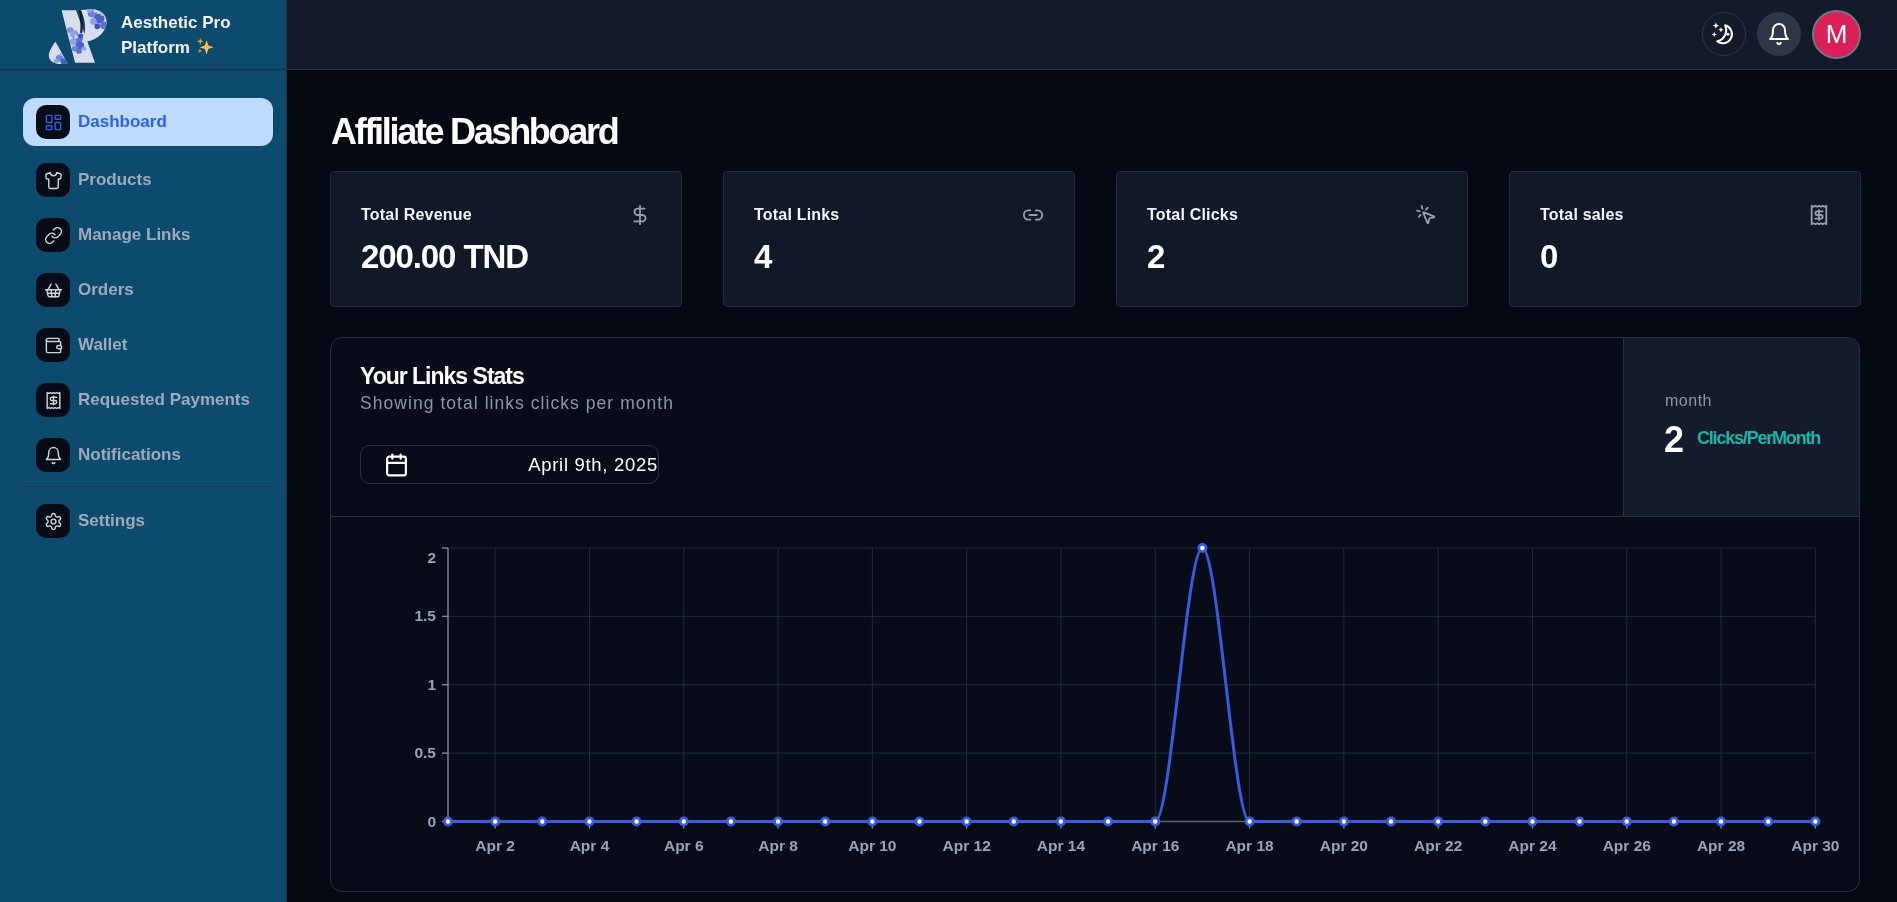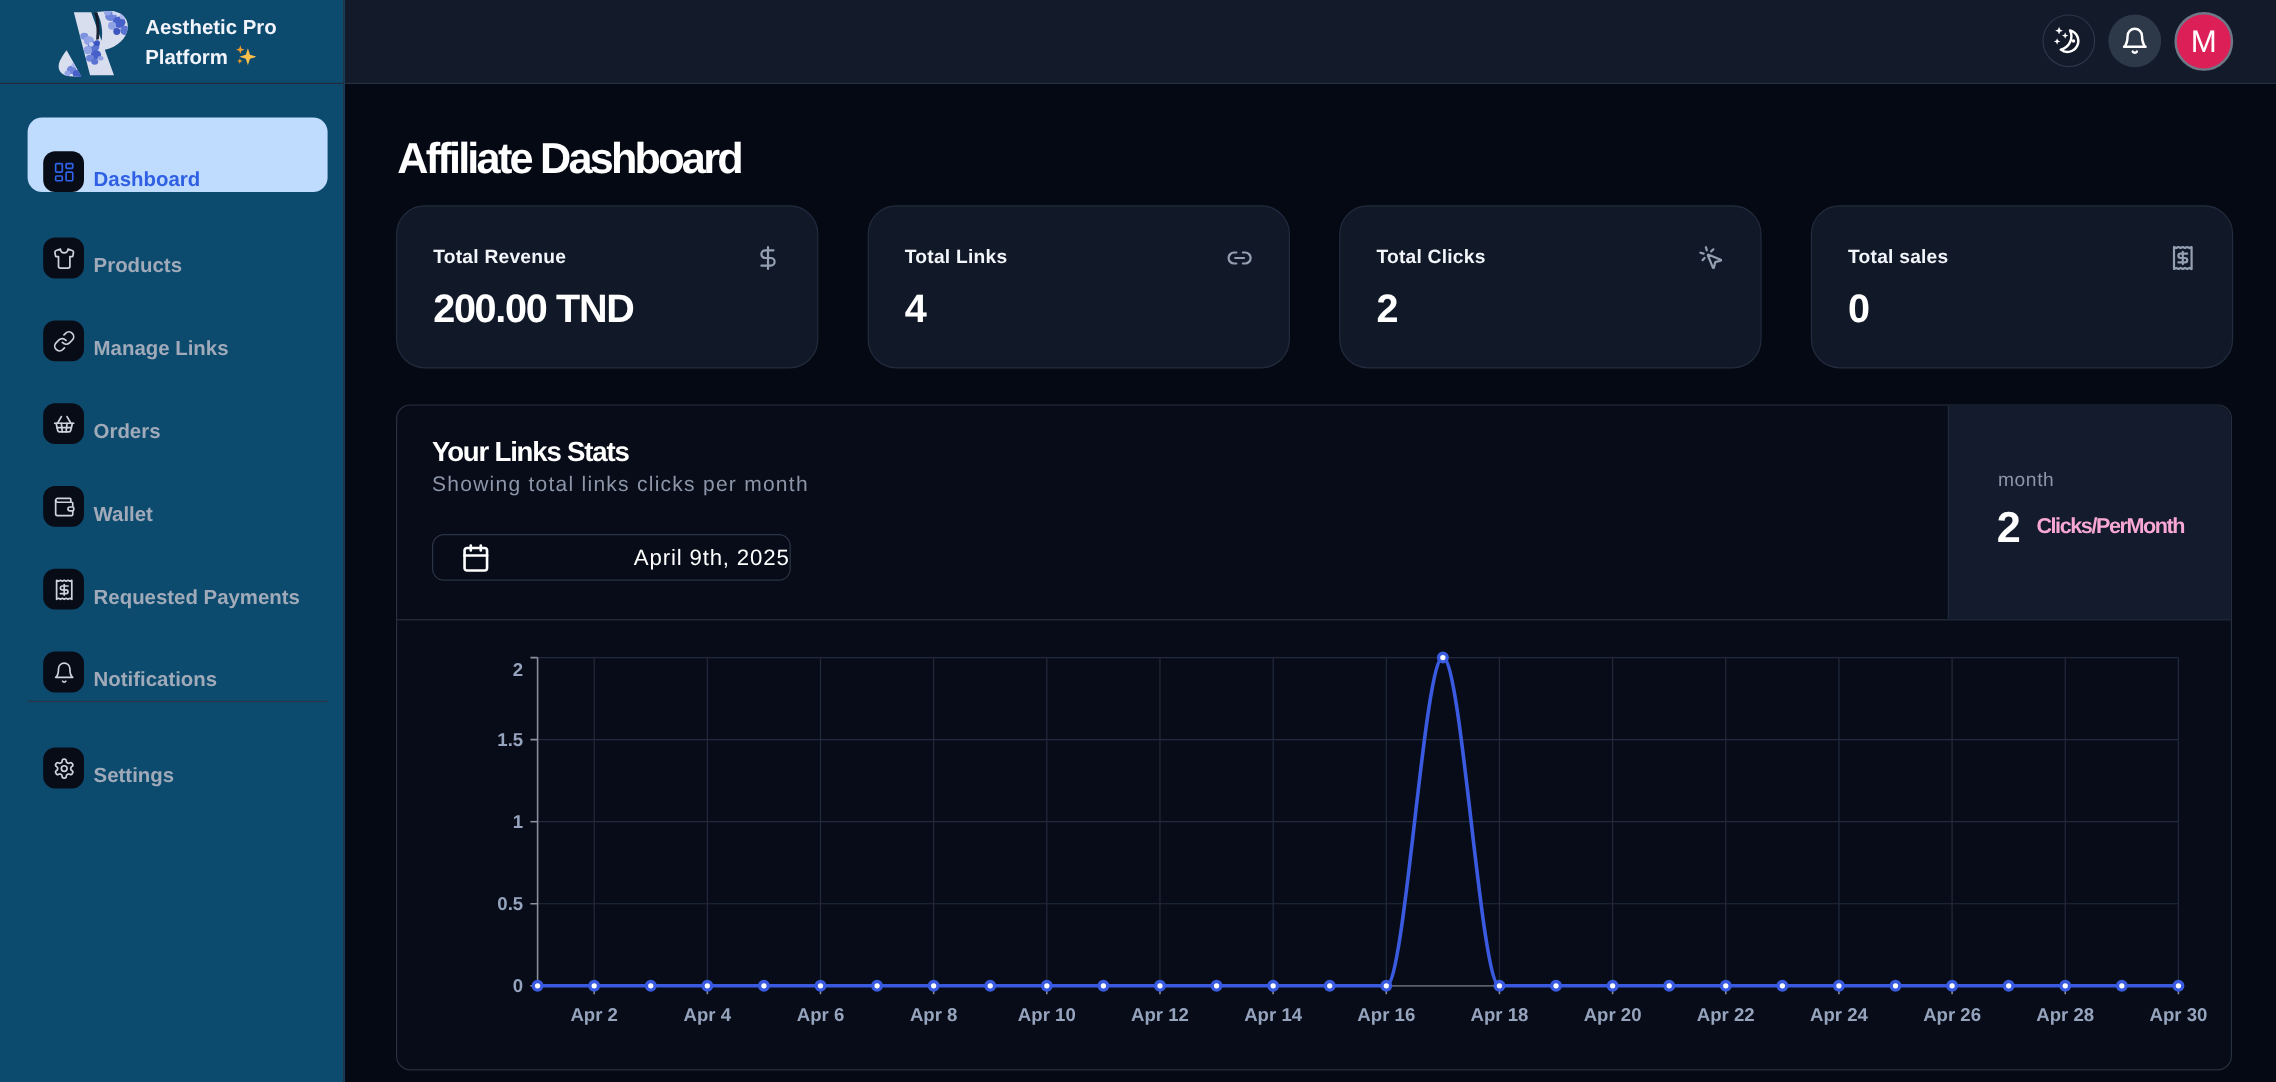--- a/index.html
+++ b/index.html
@@ -2,54 +2,54 @@
 <html><head>
 <meta charset="utf-8">
 <style>
   * { margin:0; padding:0; box-sizing:border-box; }
   html,body { width:1897px; height:902px; overflow:hidden; background:#050914; font-family:"Liberation Sans", sans-serif; }
   .sidebar { position:fixed; left:0; top:0; width:287px; height:902px; background:#0c4a6e; border-right:1px solid #27303f; z-index:5; }
   .logo-row { display:flex; align-items:center; height:70px; padding-left:47px; border-bottom:1px solid #232c3c; }
   .logo-mark { width:60px; height:64px; margin-top:0px; flex:0 0 auto; }
   .logo-text { margin-left:14px; color:#f1f4fa; font-size:17px; font-weight:700; line-height:25px; }
   nav { padding:28px 13px 0 23px; }
-  .nav-item { display:flex; align-items:flex-end; height:62px; margin-bottom:7px; border-radius:12px; padding-left:13px; }
+  .nav-item { display:flex; align-items:center; height:48px; margin-bottom:7px; border-radius:12px; padding-left:13px; }
   .nav-item .ibox { width:34px; height:34px; border-radius:10px; background:#080c16; display:flex; align-items:center; justify-content:center; flex:0 0 auto; }
   .nav-item .ibox svg { width:19px; height:19px; stroke:#cdd3dd; stroke-width:1.8; fill:none; stroke-linecap:round; stroke-linejoin:round; }
   .nav-item span { margin-left:8px; color:#a0aab9; font-size:17px; font-weight:600; white-space:nowrap; }
   .nav-item.active { background:#bfdbfe; margin-bottom:10px; }
   .nav-item.active span { color:#2f5fe3; }
   .nav-item.active .ibox { background:#080c16; }
   .nav-item.active .ibox svg { stroke:#2f62e8; }
   .nav-sep { border-top:1px solid #2b3444; margin:0 0 10px 0; }
   .topbar { position:fixed; left:287px; top:0; right:0; height:70px; background:#131a2a; border-bottom:1px solid #27303f; z-index:4; }
   .top-icons { position:absolute; right:36px; top:9px; height:50px; display:flex; align-items:center; gap:11px; }
   .icon-btn { width:44px; height:44px; border-radius:50%; display:flex; align-items:center; justify-content:center; }
   .icon-btn.moon { border:1px solid #2c3748; }
   .icon-btn.bell { background:#2d3949; }
   .avatar { width:49px; height:49px; border-radius:50%; background:#dc2057; border:2.5px solid #6e7886; color:#fff; display:flex; align-items:center; justify-content:center; font-size:26px; font-weight:500; }
   .main { position:absolute; left:288px; top:71px; right:0; bottom:0; background:#050914; }
   h1 { position:absolute; left:43px; top:40px; color:#fff; font-size:36px; font-weight:700; letter-spacing:-2.3px; }
   .cards { position:absolute; left:42px; top:100px; display:flex; gap:41px; }
-  .card { width:352px; height:136px; background:#111929; border:1px solid #222c3d; border-radius:24px; position:relative;text-decoration:underline; }
+  .card { width:352px; height:136px; background:#111929; border:1px solid #222c3d; border-radius:4px; position:relative;text-decoration:underline; }
   .card .t { position:absolute; left:30px; top:34px; color:#f2f5f9; font-size:16px; font-weight:600; letter-spacing:0.2px; }
   .card .v { position:absolute; left:30px; top:66px; color:#fff; font-size:33px; font-weight:700; letter-spacing:-1.1px; }
   .card .ic { position:absolute; right:30px; top:32px; width:22px; height:22px; }
   .card .ic svg { width:22px; height:22px; stroke:#94a0b1; stroke-width:2; fill:none; stroke-linecap:round; stroke-linejoin:round; }
   .bigcard { position:absolute; left:42px; top:266px; width:1530px; height:555px; background:#070c18; border:1px solid #27303f; border-radius:12px; }
   .bc-head { position:absolute; left:0; top:0; right:0; height:179px; border-bottom:1px solid #27303f; }
   .bc-title { position:absolute; left:29px; top:25px; color:#fff; font-size:23px; font-weight:700; letter-spacing:-1px; }
   .bc-sub { position:absolute; left:29px; top:55px; color:#8c96a8; font-size:17.5px; font-weight:500; letter-spacing:1.05px; }
   .datebtn { position:absolute; left:29px; top:107px; width:299px; height:39px; border:1px solid #2b3545; border-radius:10px; display:flex; align-items:center; padding-left:23px;justify-content:space-between; }
   .datebtn svg { width:25px; height:26px; stroke:#fff; stroke-width:2.1; fill:none; stroke-linecap:round; stroke-linejoin:round; }
   .datebtn span { color:#fff; font-size:18.5px; font-weight:500; margin-left:1px; letter-spacing:0.7px; }
   .rpanel { position:absolute; right:0; top:0; width:236px; height:178px; background:#131b2c; border-left:1px solid #2b3444; border-radius:0 12px 0 0; }
   .rpanel .lab { position:absolute; left:41px; top:54px; color:#8c96a8; font-size:16px; letter-spacing:0.5px; }
   .rpanel .num { position:absolute; left:40px; top:81px; color:#fff; font-size:36px; font-weight:700; }
-  .rpanel .unit { position:absolute; left:73px; top:90px; color:#f9a8d4; font-size:18px; font-weight:700; letter-spacing:-1.2px; }
+  .rpanel .unit { position:absolute; left:73px; top:90px; color:#14b8a6; font-size:18px; font-weight:700; letter-spacing:-1.2px; }
   .chartwrap { position:absolute; left:0; top:180px; width:1528px; height:374px; }
 </style>
 </head>
 <body>
 <div class="sidebar">
   <div class="logo-row">
     <svg class="logo-mark" viewBox="0 0 62 64">
       <defs>
         <clipPath id="lgc">
           <path d="M8.8 39 L21.5 61.8 C14 62.3 8 62 4.5 59 C1.5 56.2 1.2 52 3 48.2 C4.4 45.2 6.5 41.8 8.8 39 Z"></path>

